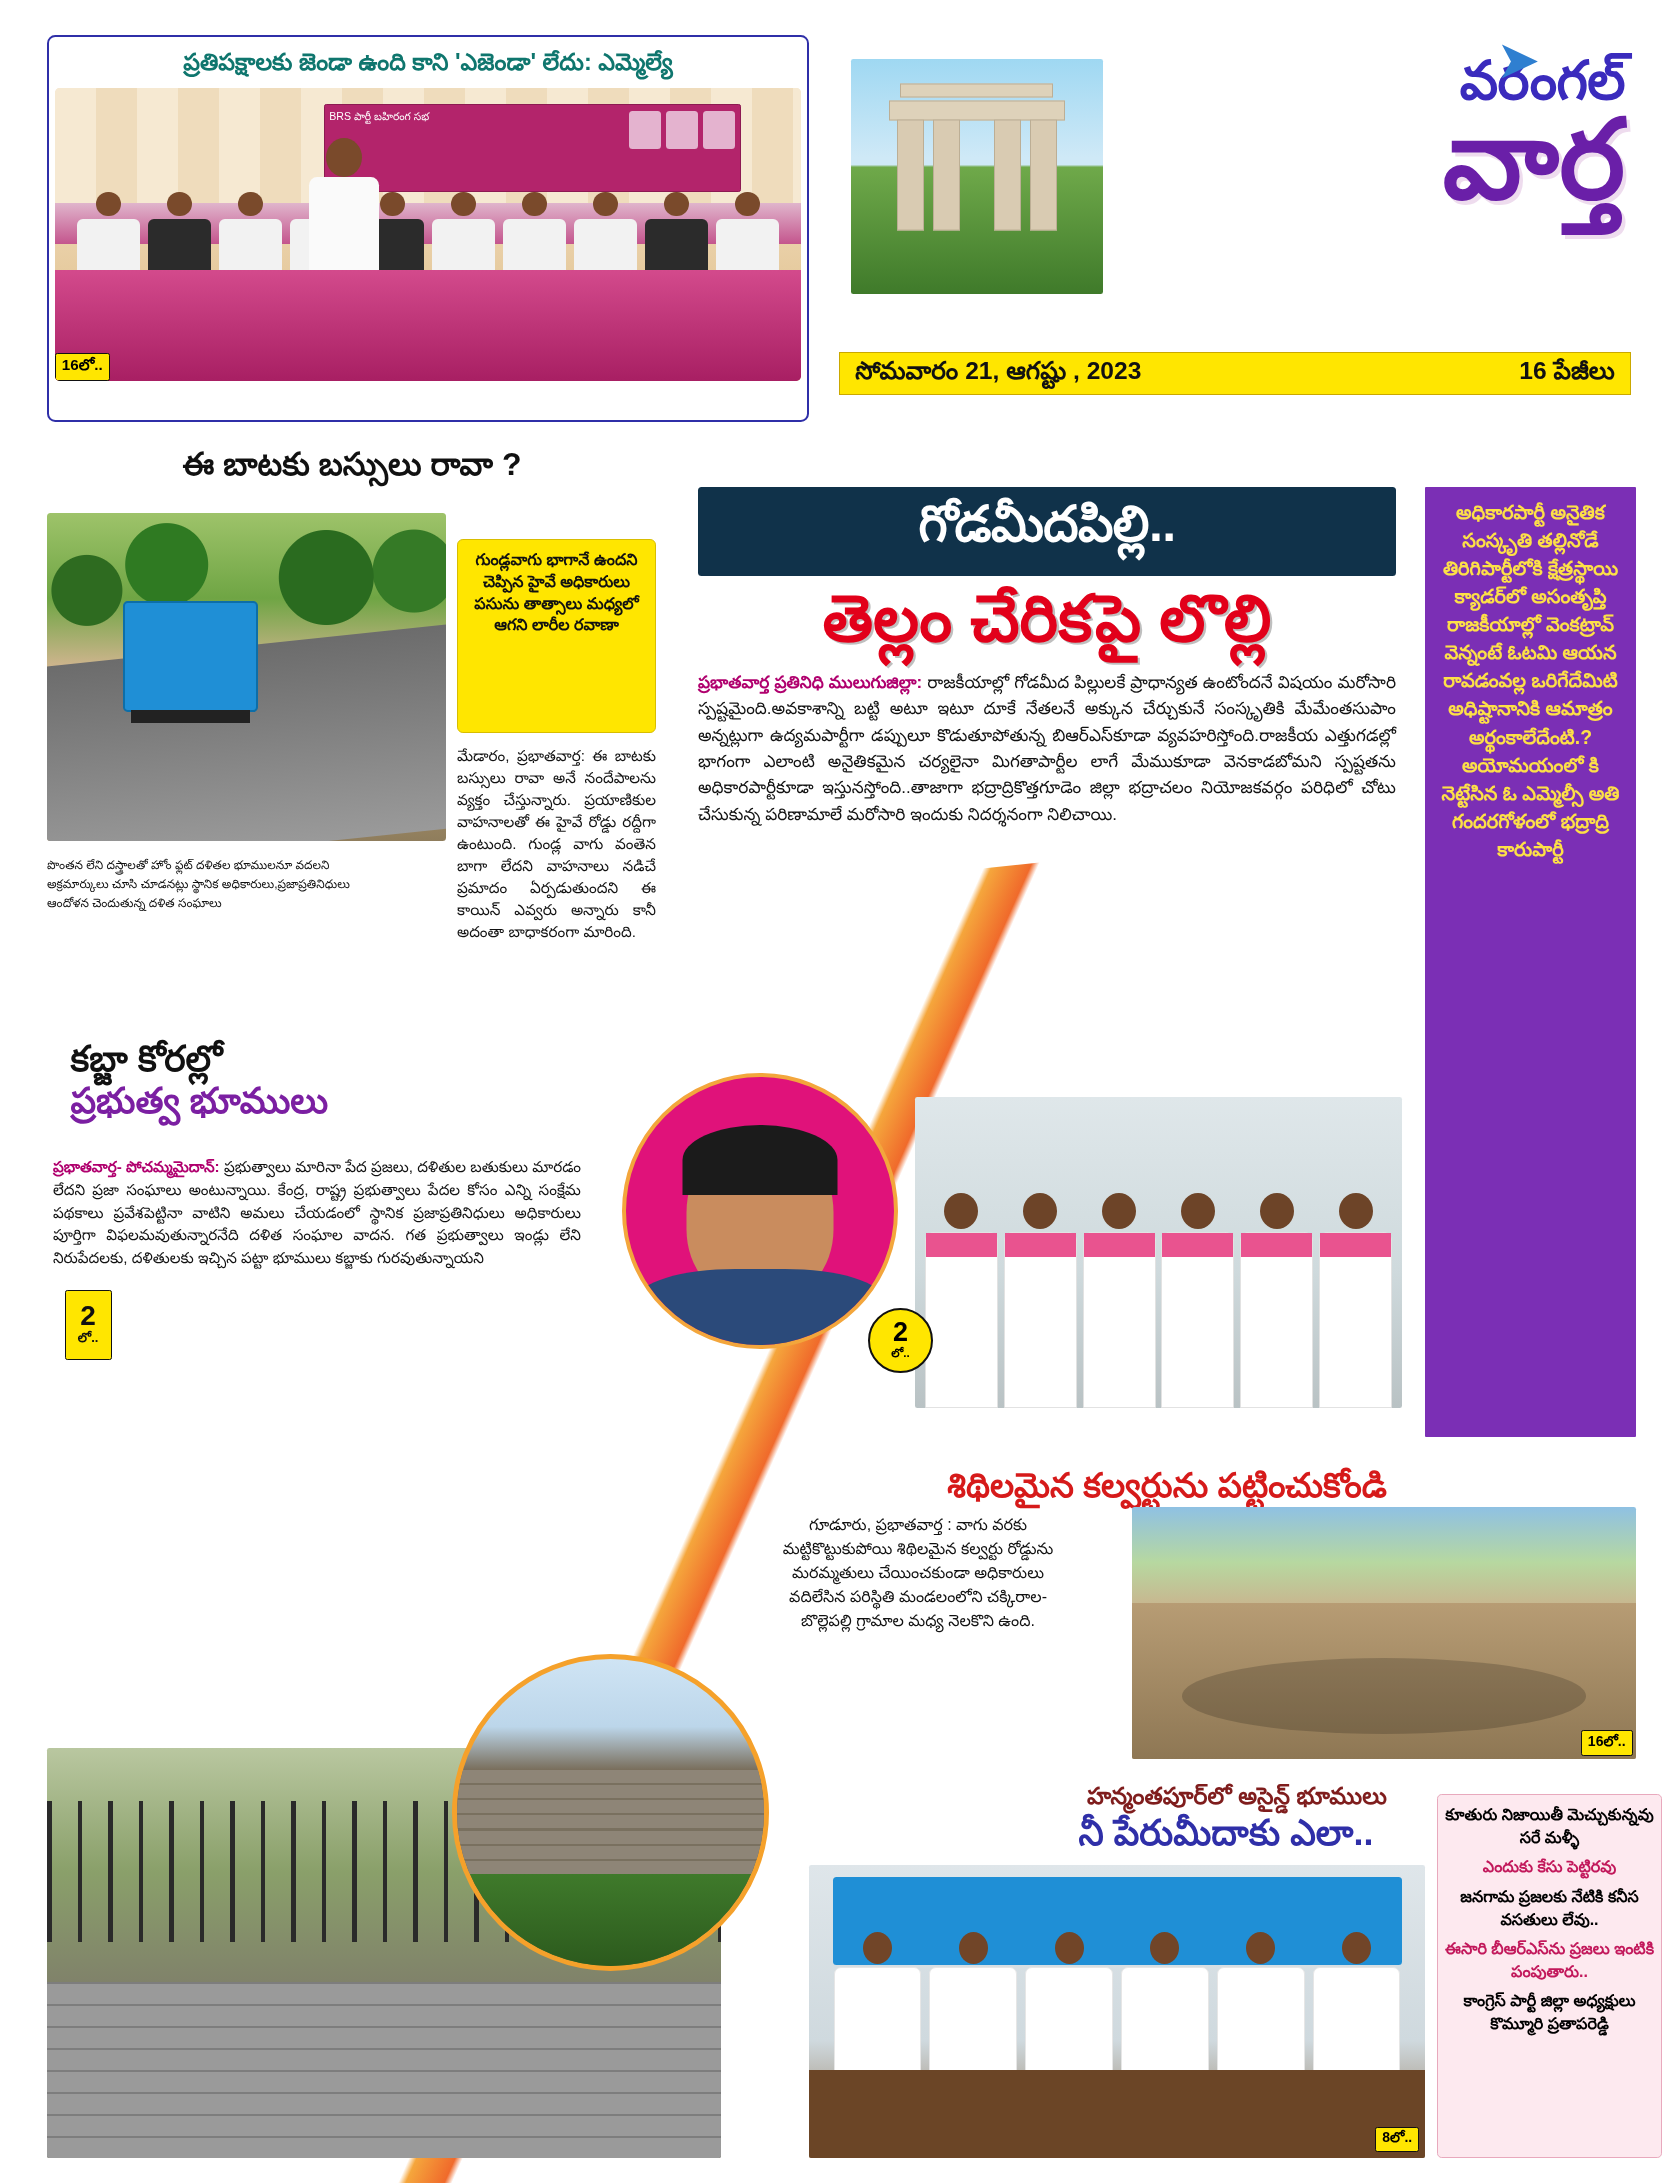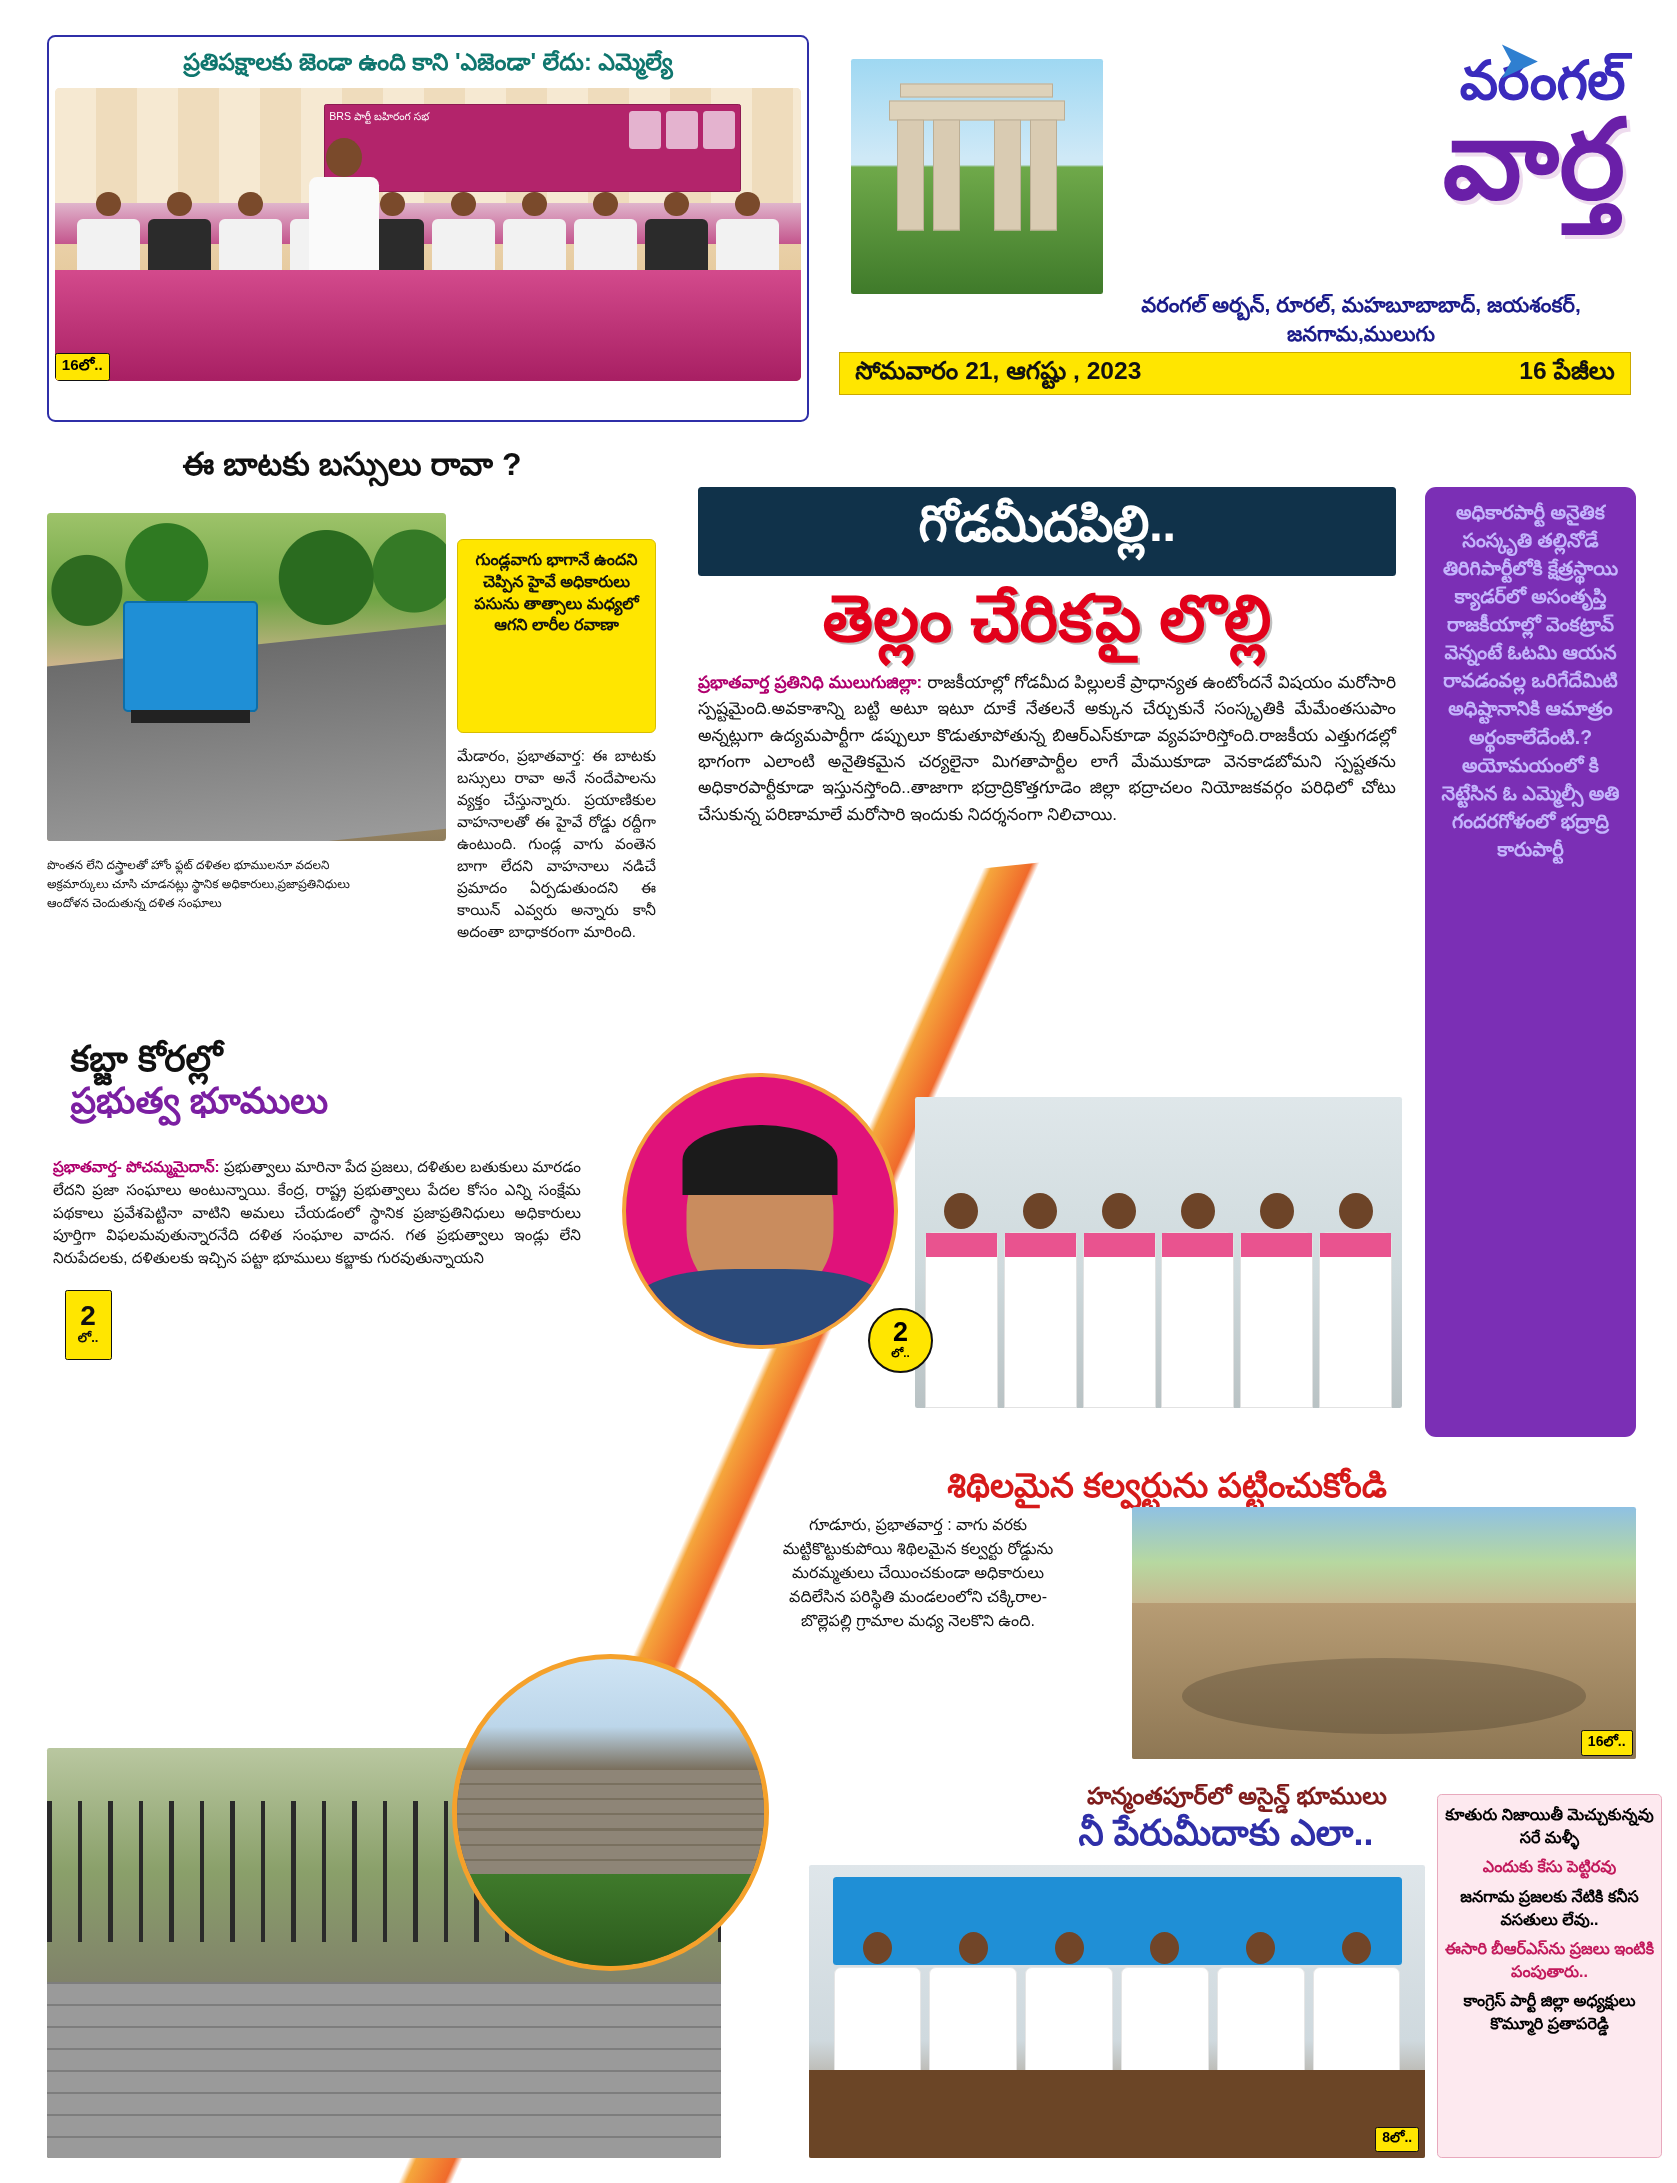--- a/index.html
+++ b/index.html
@@ -231,22 +231,22 @@
     position:absolute; left:868px; top:1308px; width:65px; height:65px; border-radius:50%;
     background:#ffe600; border:2.3px solid #111; display:flex; flex-direction:column;
     align-items:center; justify-content:center; font-weight:bold;
   }
   .badge-circle .n{font-size:27px; line-height:1;}
   .badge-circle .t{font-size:11.7px;}
 
   
   #rightbar {
     left:1425px; top:487px; width:211px; height:950px;
-    background:#7b2fb5; border-radius:11px; padding:10.6px 7px;
-    color:#c4b5fd; text-align:center; font-size:19.4px; font-weight:bold; line-height:1.45;
+    background:#7b2fb5; border-radius:1px; padding:10.6px 7px;
+    color:#fde047; text-align:center; font-size:19.4px; font-weight:bold; line-height:1.45;
   }
 
   
   #culvert-head {
     left:698px; top:1466px; width:938px; text-align:center;
     font-size:34px; font-weight:bold; color:#d61a1a;
   }
   #culvert-text {
     left:780px; top:1513px; width:276px; font-size:16px; line-height:1.5; color:#111; text-align:center;
   }
@@ -376,21 +376,20 @@
             <div class="pillar l2"></div>
           <div class="pillar r1"></div>
             <div class="pillar r2"></div>
         </div>
       </div>
       <div class="mh-title">
         <div class="mh-warangal">వరంగల్</div>
         <div class="mh-vartha">వార్త</div>
       </div>
       <div class="mh-bird">➤</div>
-      <div class="mh-editions">వరంగల్ అర్బన్, రూరల్, మహబూబాబాద్, జయశంకర్, జనగామ,ములుగు</div>
     </div>
     <div class="mh-strip">
       <div class="mh-date">సోమవారం  21, ఆగష్టు , 2023</div>
       <div class="mh-pages">16 పేజీలు</div>
     </div>
   </div>
 
   <div class="swoosh"></div>
 
   <div class="abs" id="leftcol">

